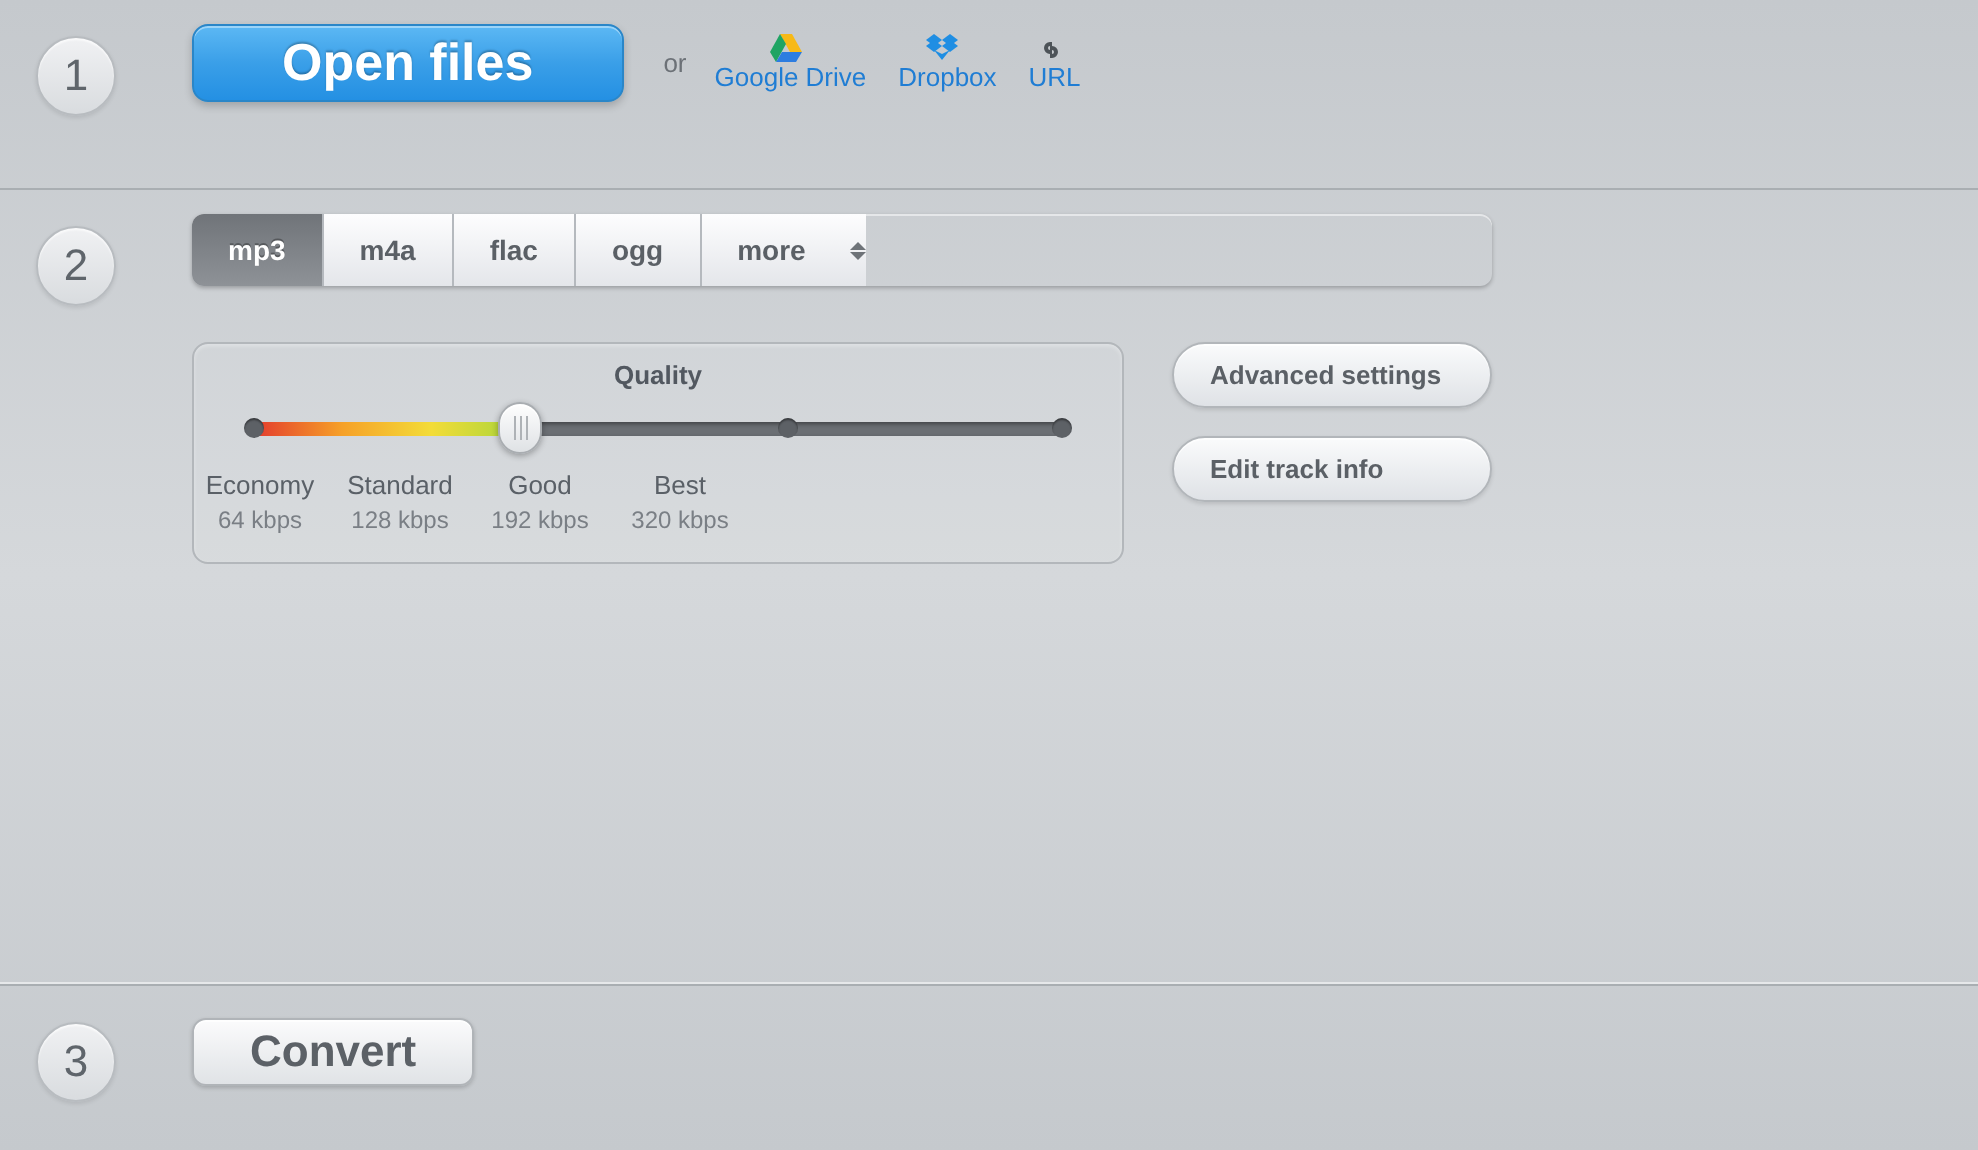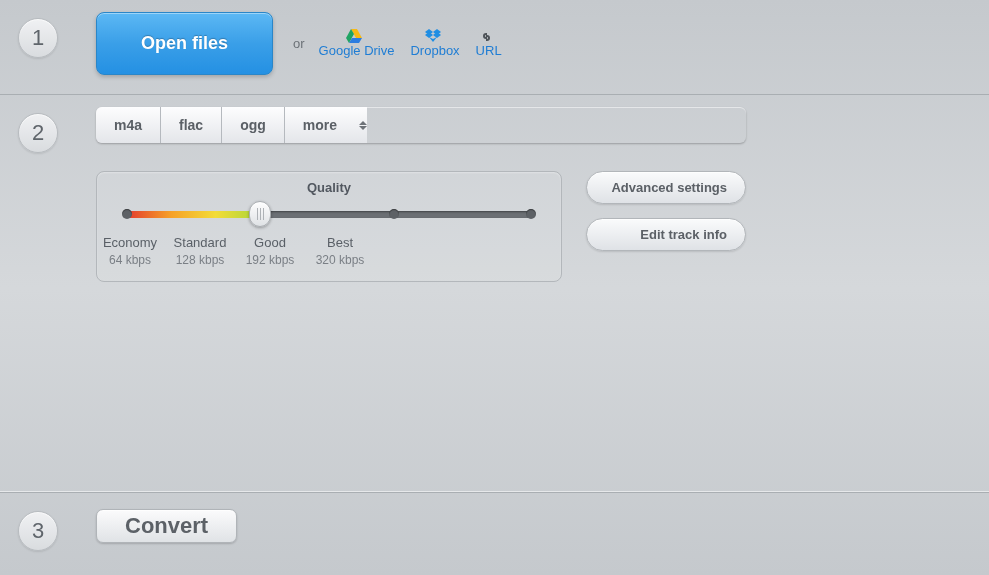--- a/index.html
+++ b/index.html
@@ -33,23 +33,23 @@
       margin-right: 38px;
       margin-top: 6px;
       flex-shrink: 0;
     }
     .open-files-btn {
       background: linear-gradient(to bottom, #5cb8f4 0%, #3a9fe8 50%, #2490e3 100%);
       border: 1px solid #2a86c8;
       border-radius: 8px;
       box-shadow: inset 0 1px 0 rgba(255,255,255,0.4), 0 2px 4px rgba(0,0,0,0.2);
       color: #fff;
-      font-size: 18px;
+      font-size: 26px;
       font-weight: bold;
-      padding: 20px 44px;
+      padding: 3px 44px;
       cursor: pointer;
       text-shadow: 0 -1px 1px rgba(0,0,0,0.25);
     }
     .open-row {
       display: flex;
       align-items: center;
     }
     .or-text {
       color: #6c7177;
       font-size: 13px;
@@ -151,21 +151,21 @@
     .label-col .kb { color:#7a7f85; font-size:12px; margin-top:3px; }
     .labels-wrap { display:flex; justify-content:flex-start; margin:0 -20px; }
     
     .side-btns { margin-left: 24px; display:flex; flex-direction:column; gap:14px;}
     .pill-btn {
       background: linear-gradient(to bottom,#fafbfc,#dfe2e6);
       border:1px solid #b2b6ba;
       border-radius: 18px;
       padding: 8px 18px;
       min-width:160px;
-      text-align:right;
+      text-align:left;
       font-size:13px;
       font-weight:bold;
       color:#5b6066;
       cursor:pointer;
       box-shadow: inset 0 1px 0 rgba(255,255,255,0.7), 0 1px 2px rgba(0,0,0,0.12);
     }
     
     .convert-btn {
       background: linear-gradient(to bottom,#fbfbfc,#e0e3e6);
       border:1px solid #b0b4b8;
@@ -220,20 +220,21 @@
       </span>
       <span>URL</span>
     </span>
   </div>
 </div>
 
 <div class="step step-2">
   <div class="step-badge">2</div>
   <div class="main-col">
     <div class="tabs">
+      <div class="tab active">mp3</div>
       <div class="tab">m4a</div>
       <div class="tab">flac</div>
       <div class="tab">ogg</div>
       <div class="tab more">
         <span>more</span>
         <span class="more-arrows">
             <span class="up"></span>
             <span class="down"></span>
           </span>
       </div>

